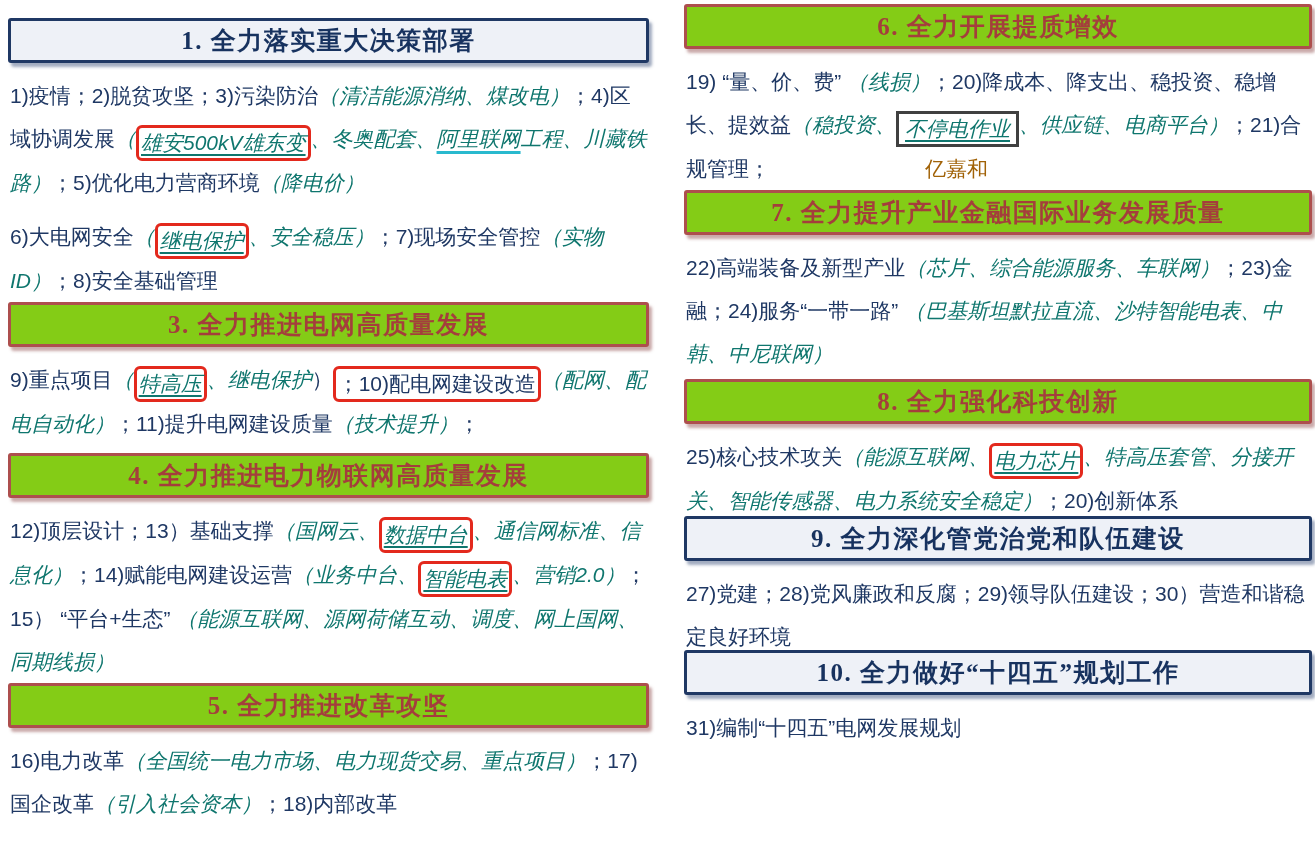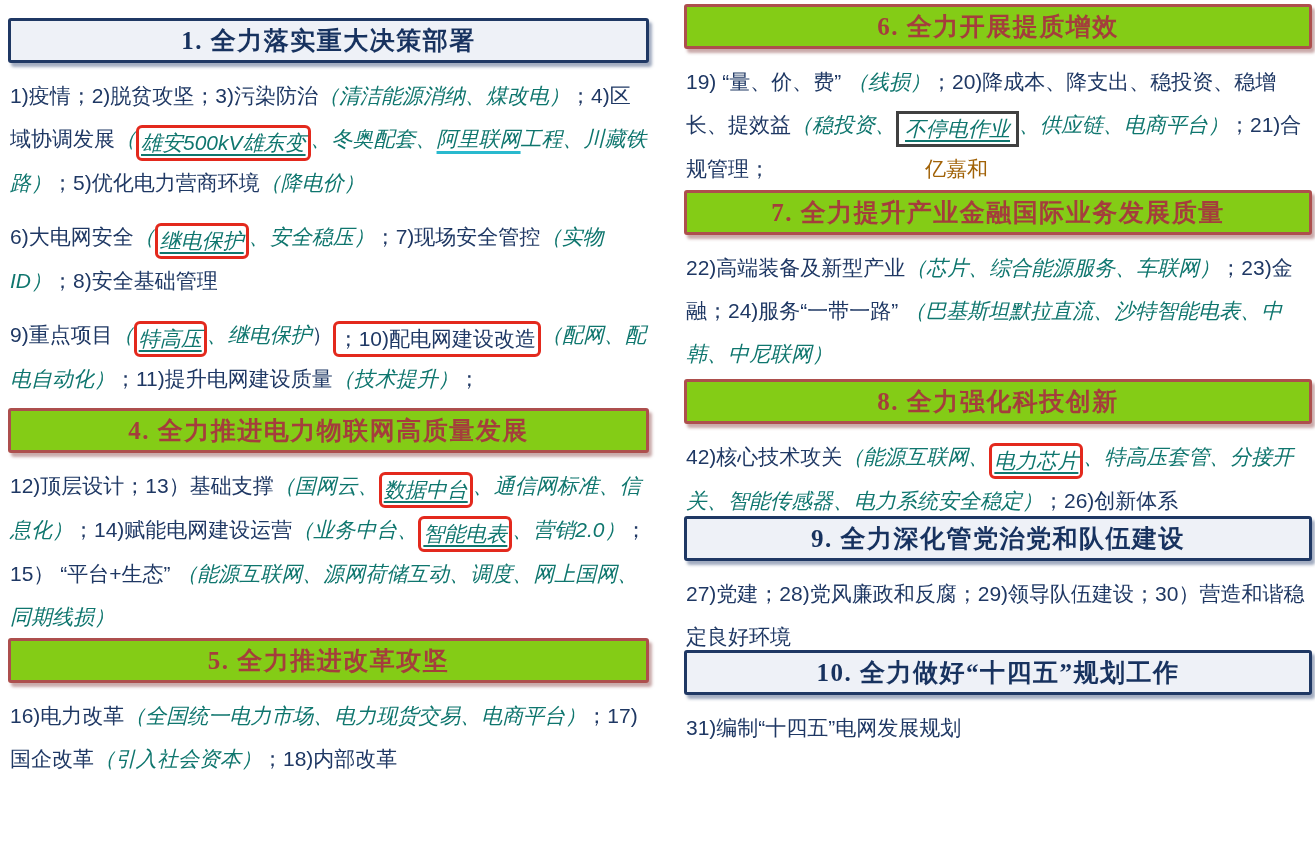--- a/index.html
+++ b/index.html
@@ -41,53 +41,56 @@
       <div class="sec blue">
         <div class="hdr">
           <span>1. 全力落实重大决策部署</span>
         </div>
         <p class="body"><span class="t-n">1)疫情；2)脱贫攻坚；3)污染防治</span><span class="t-r">（清洁能源消纳、煤改电）</span><span class="t-n">；4)区域协调发展</span><span class="t-r">（</span><span class="t-r hl-red u-red">雄安500kV雄东变</span><span class="t-r">、冬奥配套、</span><span class="t-r u-teal">阿里联网</span><span class="t-r">工程、川藏铁路）</span><span class="t-n">；5)优化电力营商环境</span><span class="t-r">（降电价）</span></p>
       </div>
       <div class="sec blue">
         <p class="body"><span class="t-n">6)大电网安全</span><span class="t-r">（</span><span class="t-r hl-red u-red">继电保护</span><span class="t-r">、安全稳压）</span><span class="t-n">；7)现场安全管控</span><span class="t-r">（实物ID）</span><span class="t-n">；8)安全基础管理</span></p>
       </div>
       <div class="sec red">
+        <div class="hdr">
+          <span>3. 全力推进电网高质量发展</span>
+        </div>
         <p class="body"><span class="t-n">9)重点项目</span><span class="t-r">（</span><span class="t-r hl-red u-red">特高压</span><span class="t-r">、继电保护</span><span class="t-n">）</span><span class="t-n hl-red">；10)配电网建设改造</span><span class="t-r">（配网、配电自动化）</span><span class="t-n">；11)提升电网建设质量</span><span class="t-r">（技术提升）</span><span class="t-n">；</span></p>
       </div>
       <div class="sec red">
         <div class="hdr">
           <span>4. 全力推进电力物联网高质量发展</span>
         </div>
         <p class="body"><span class="t-n">12)顶层设计；13）基础支撑</span><span class="t-r">（国网云、</span><span class="t-r hl-red u-red">数据中台</span><span class="t-r">、通信网标准、信息化）</span><span class="t-n">；14)赋能电网建设运营</span><span class="t-r">（业务中台、</span><span class="t-r hl-red u-red">智能电表</span><span class="t-r">、营销2.0）</span><span class="t-n">；15） “平台+生态” </span><span class="t-r">（能源互联网、源网荷储互动、调度、网上国网、同期线损）</span></p>
       </div>
       <div class="sec red">
         <div class="hdr">
           <span>5. 全力推进改革攻坚</span>
         </div>
-        <p class="body"><span class="t-n">16)电力改革</span><span class="t-r">（全国统一电力市场、电力现货交易、电商平台）</span><span class="t-n">；17)国企改革</span><span class="t-r">（引入社会资本）</span><span class="t-n">；18)内部改革</span></p>
+        <p class="body"><span class="t-n">16)电力改革</span><span class="t-r">（全国统一电力市场、电力现货交易、重点项目）</span><span class="t-n">；17)国企改革</span><span class="t-r">（引入社会资本）</span><span class="t-n">；18)内部改革</span></p>
       </div>
     </div>
   <div class="col col-right">
       <div class="sec red">
         <div class="hdr">
           <span>6. 全力开展提质增效</span>
         </div>
         <p class="body"><span class="t-n">19) “量、价、费” </span><span class="t-r">（线损）</span><span class="t-n">；20)降成本、降支出、稳投资、稳增长、提效益</span><span class="t-r">（稳投资、</span><span class="t-r hl-gray u-red">不停电作业</span><span class="t-r">、供应链、电商平台）</span><span class="t-n">；21)合规管理；</span><span class="t-gray">亿嘉和</span></p>
       </div>
       <div class="sec red">
         <div class="hdr">
           <span>7. 全力提升产业金融国际业务发展质量</span>
         </div>
         <p class="body"><span class="t-n">22)高端装备及新型产业</span><span class="t-r">（芯片、综合能源服务、车联网）</span><span class="t-n">；23)金融；24)服务“一带一路” </span><span class="t-r">（巴基斯坦默拉直流、沙特智能电表、中韩、中尼联网）</span></p>
       </div>
       <div class="sec red">
         <div class="hdr">
           <span>8. 全力强化科技创新</span>
         </div>
-        <p class="body"><span class="t-n">42)核心技术攻关</span><span class="t-r">（能源互联网、</span><span class="t-r hl-red u-red">电力芯片</span><span class="t-r">、特高压套管、分接开关、智能传感器、电力系统安全稳定）</span><span class="t-n">；26)创新体系</span></p>
+        <p class="body"><span class="t-n">25)核心技术攻关</span><span class="t-r">（能源互联网、</span><span class="t-r hl-red u-red">电力芯片</span><span class="t-r">、特高压套管、分接开关、智能传感器、电力系统安全稳定）</span><span class="t-n">；20)创新体系</span></p>
       </div>
       <div class="sec blue">
         <div class="hdr">
           <span>9. 全力深化管党治党和队伍建设</span>
         </div>
         <p class="body"><span class="t-n">27)党建；28)党风廉政和反腐；29)领导队伍建设；30）营造和谐稳定良好环境</span></p>
       </div>
       <div class="sec blue">
         <div class="hdr">
           <span>10. 全力做好“十四五”规划工作</span>

